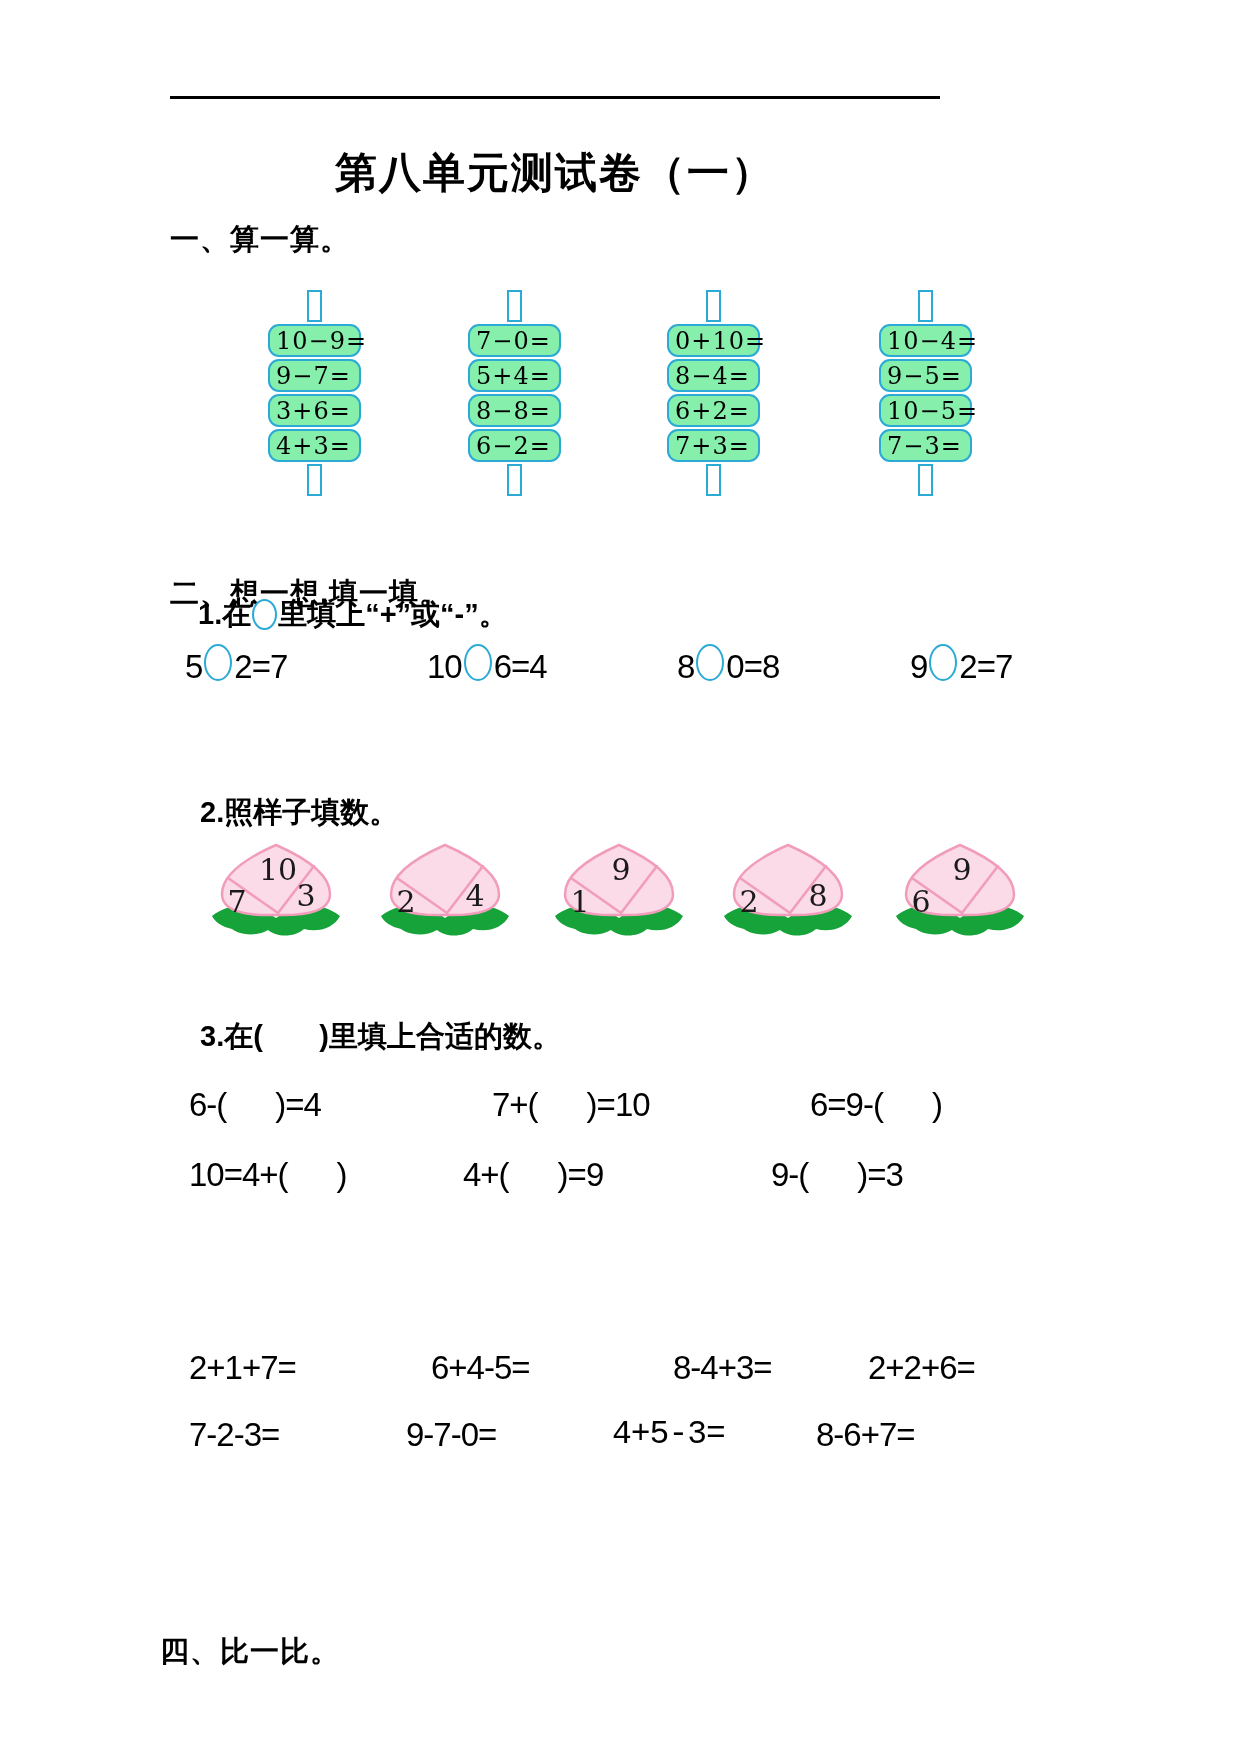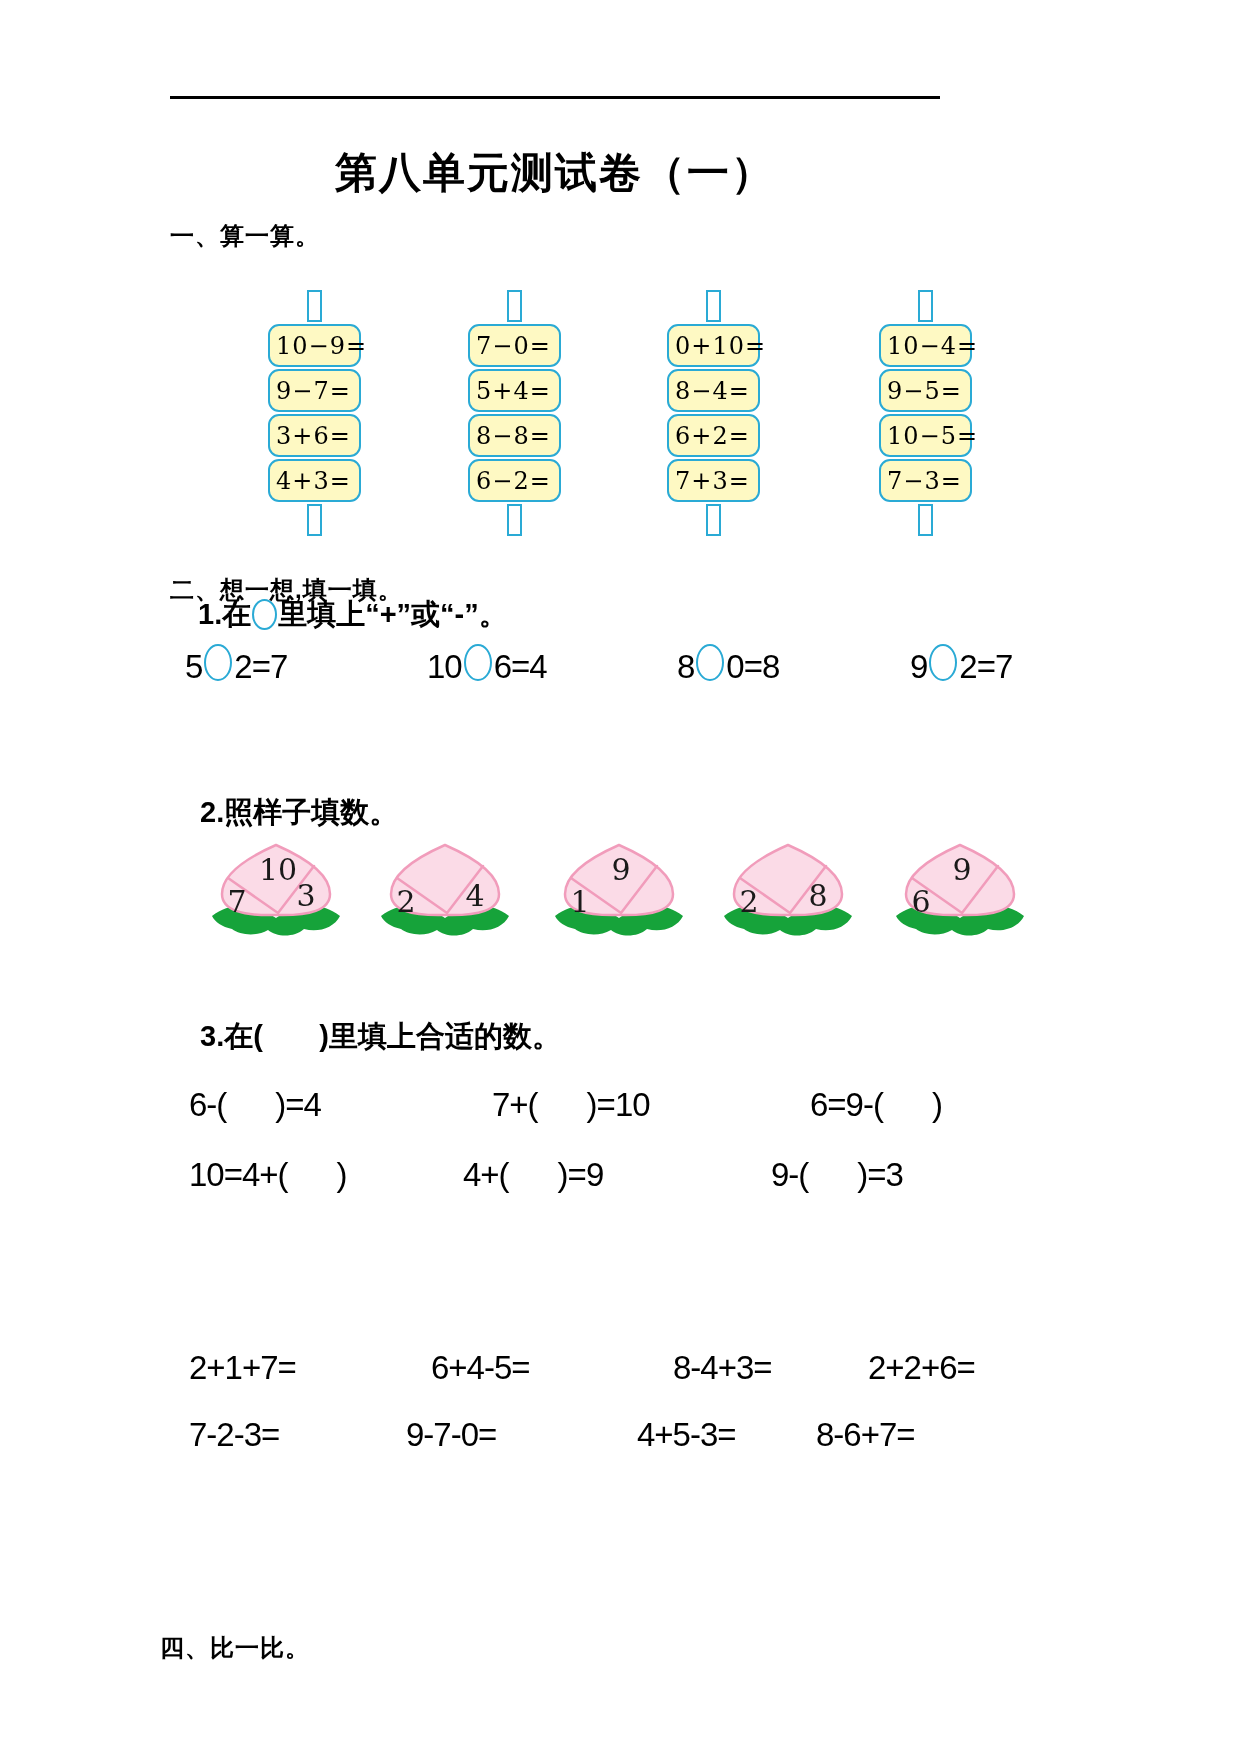--- a/index.html
+++ b/index.html
@@ -11,30 +11,30 @@
   }
   html,body{margin:0;padding:0;background:#fff;}
   .page{
     position:relative;width:1240px;height:1754px;background:#ffffff;
     font-family:"Liberation Sans","DejaVu Sans",sans-serif;color:var(--ink);
     overflow:hidden;
   }
   .abs{position:absolute;}
   .h-rule{background:#000;height:3px;}
   .title{font-size:42px;font-weight:bold;text-align:center;letter-spacing:2px;line-height:1.2;}
-  .sec-h{font-size:24px;font-weight:bold;letter-spacing:1px;white-space:pre;line-height:1.2;}
+  .sec-h{font-size:29px;font-weight:bold;letter-spacing:1px;white-space:pre;line-height:1.2;}
   .q-label{font-size:29px;font-weight:bold;white-space:pre;line-height:1.3;display:flex;align-items:center;margin-left:28px;}
   .eq{font-size:33px;white-space:pre;letter-spacing:-1px;line-height:1.2;}
   .eq-row-item{position:absolute;}
   
   .abacus{position:absolute;width:93px;display:flex;flex-direction:column;align-items:center;}
   .rod{width:11px;height:28px;border:2.5px solid var(--accent);background:#fff;box-sizing:content-box;}
   .bead{
-    width:93px;height:43px;margin-top:2px;box-sizing:border-box;
-    border:2.5px solid var(--accent);border-radius:11px;background:#fef9c3;
+    width:93px;height:33px;margin-top:2px;box-sizing:border-box;
+    border:2.5px solid var(--accent);border-radius:11px;background:#86efac;
     display:flex;align-items:center;padding-left:6px;
   }
   .bead-text{font-family:"DejaVu Serif","Liberation Serif",serif;font-size:24px;letter-spacing:1px;white-space:pre;}
   
   .circ-eq{position:absolute;display:flex;align-items:center;}
   .op-oval{
     width:24px;height:33px;border:2px solid var(--accent);border-radius:50%;
     margin:0 2px 8px 2px;background:#fff;flex:none;
   }
   .inline-oval{
@@ -212,18 +212,18 @@
   <span class="eq eq-row-item" style="left:771px;top:1155px;">9-(      )=3</span>
 
 
   <span class="eq eq-row-item" style="left:189px;top:1348px;">2+1+7=</span>
   <span class="eq eq-row-item" style="left:431px;top:1348px;">6+4-5=</span>
   <span class="eq eq-row-item" style="left:673px;top:1348px;">8-4+3=</span>
   <span class="eq eq-row-item" style="left:868px;top:1348px;">2+2+6=</span>
 
   <span class="eq eq-row-item" style="left:189px;top:1415px;">7-2-3=</span>
   <span class="eq eq-row-item" style="left:406px;top:1415px;">9-7-0=</span>
-  <span class="eq eq-row-item" style="left:637px;top:1415px;">4+5-3=</span>
+  <span class="eq eq-row-item" style="left:612px;top:1415px;font-family:Liberation Mono, monospace;">4+5-3=</span>
   <span class="eq eq-row-item" style="left:816px;top:1415px;">8-6+7=</span>
 
   <div class="abs sec-h" style="left:160px;top:1634px;">四、比一比。</div>
 
 </div>
 
 </body></html>

